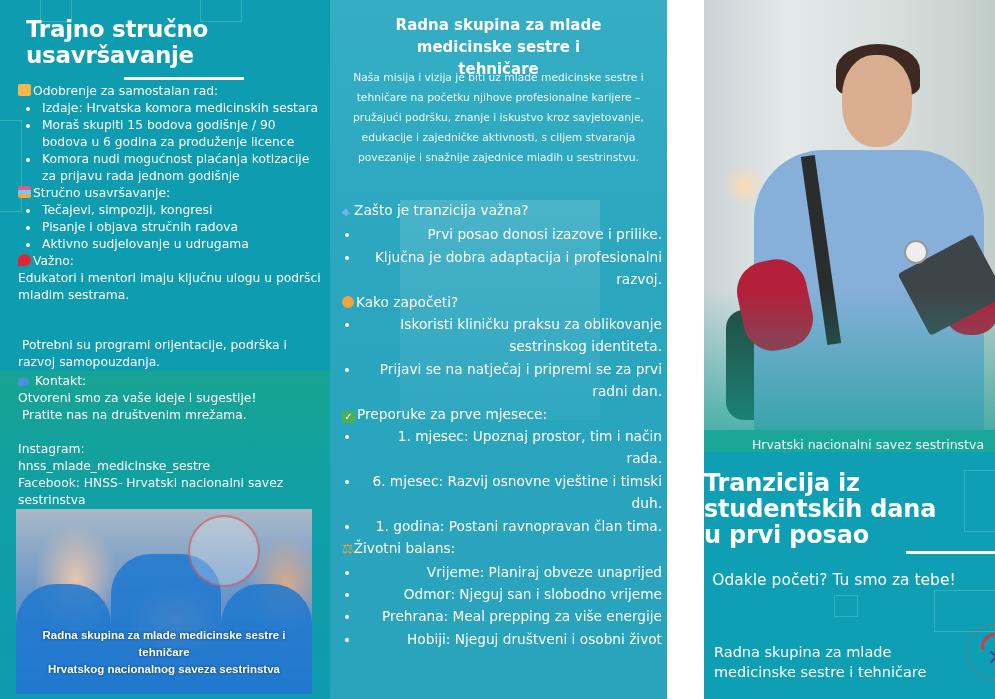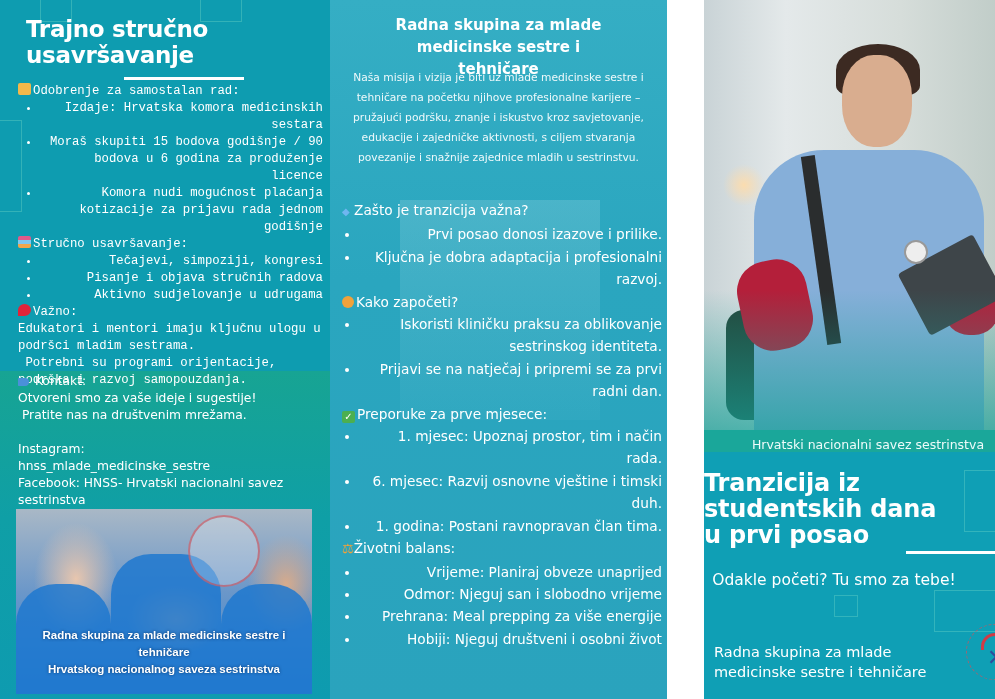--- a/index.html
+++ b/index.html
@@ -6,21 +6,21 @@
   body { width:995px; height:699px; overflow:hidden; position:relative; font-family:"DejaVu Sans", sans-serif; color:#fff; }
   .panel { position:absolute; top:0; height:699px; overflow:hidden; }
   
   #left { left:0; width:336px; background:#0e9cb0; }
   #left .bottom-band { position:absolute; left:0; top:371px; width:330px; height:328px; background:linear-gradient(180deg,#17a493 0%, #0f9fa6 45%, #0e9bb0 100%); }
   .cross { position:absolute; border:1.5px solid rgba(120,220,200,0.35); }
   .lh-title { position:absolute; left:26px; top:16px; font-family:"DejaVu Sans", sans-serif; font-weight:bold; font-size:23px; line-height:26px; letter-spacing:-0.3px; }
   .lh-rule { position:absolute; left:124px; top:77px; width:120px; height:3px; background:#fff; }
   .ltext { position:absolute; left:18px; font-size:12.3px; line-height:17px; width:305px; }
   .ltext ul { margin:0; padding:0 0 0 22px; }
-  .ltext li { margin:0; padding-left:2px;text-align:right; }
+  .ltext li { margin:0; padding-left:2px; }
   .ltext p { margin:0; }
   .emo { display:inline-block; width:13px; height:12px; vertical-align:-1px; margin-right:2px; border-radius:2px; }
   .photo-left { position:absolute; left:16px; top:509px; width:296px; height:185px; overflow:hidden;
     background:radial-gradient(ellipse 60px 80px at 60px 70px, #e8c6ae 0%, rgba(232,198,174,0) 70%),
                radial-gradient(ellipse 55px 70px at 270px 75px, #d7ab8c 0%, rgba(215,171,140,0) 70%),
                radial-gradient(ellipse 70px 50px at 160px 110px, #e3c0a4 0%, rgba(227,192,164,0) 70%),
                linear-gradient(180deg,#a9b8c6 0%, #6b97c9 45%, #2b7fd1 100%); }
   .photo-left .scrub { position:absolute; bottom:0; height:110px; background:#1f78cf; border-radius:40px 40px 0 0; opacity:0.85; }
   .photo-left .logo { position:absolute; left:172px; top:6px; width:68px; height:68px; border-radius:50%; border:2px solid rgba(200,70,80,0.6); background:rgba(255,255,255,0.25); }
   .photo-caption { position:absolute; left:0; top:118px; width:296px; text-align:center; font-family:"Liberation Sans", sans-serif; font-weight:bold; font-size:11.5px; line-height:17px; color:#fff; text-shadow:0 0 3px rgba(0,40,90,0.8); }
@@ -68,36 +68,36 @@
   <div class="cross" style="left:40px;top:-10px;width:30px;height:30px;"></div>
   <div class="cross" style="left:200px;top:-5px;width:40px;height:25px;"></div>
   <div class="cross" style="left:-10px;top:120px;width:30px;height:90px;"></div>
 
   <div class="lh-title">
     <div>Trajno stručno</div>
     <div>usavršavanje</div>
   </div>
   <div class="lh-rule"></div>
 
-  <div class="ltext" style="top:83px;font-family:Liberation Mono, monospace;">
+  <div class="ltext" style="top:83px;">
     <p><span class="emo" style="background:#f2b84b;"></span><span>Odobrenje za samostalan rad:</span></p>
     <ul>
       <li>Izdaje: Hrvatska komora medicinskih sestara</li>
       <li>Moraš skupiti 15 bodova godišnje / 90 bodova u 6 godina za produženje licence</li>
       <li>Komora nudi mogućnost plaćanja kotizacije za prijavu rada jednom godišnje</li>
     </ul>
     <p><span class="emo" style="background:linear-gradient(180deg,#e05a8a 0 33%,#7fc6ef 33% 66%,#f2a64b 66%);"></span><span>Stručno usavršavanje:</span></p>
     <ul>
       <li>Tečajevi, simpoziji, kongresi</li>
       <li>Pisanje i objava stručnih radova</li>
       <li>Aktivno sudjelovanje u udrugama</li>
     </ul>
     <p><span class="emo" style="background:#e0243a;border-radius:50% 50% 50% 0;"></span><span>Važno:</span></p>
     <p>Edukatori i mentori imaju ključnu ulogu u podršci mladim sestrama.</p>
-    <p style="white-space:pre-wrap;"> Potrebni su programi orijentacije, podrška i razvoj samopouzdanja.</p>
+    <p style="white-space:pre-wrap;margin-top:33px;"> Potrebni su programi orijentacije, podrška i razvoj samopouzdanja.</p>
   </div>
 
   <div class="ltext" style="top:373px;">
     <p><span class="emo" style="background:#4a90d9;width:11px;height:8px;border-radius:1px 6px 6px 1px;"></span> <span>Kontakt:</span></p>
     <p>Otvoreni smo za vaše ideje i sugestije!</p>
     <p style="white-space:pre-wrap;"> Pratite nas na društvenim mrežama.</p>
     <p>&nbsp;</p>
     <p>Instagram:</p>
     <p>hnss_mlade_medicinske_sestre</p>
     <p>Facebook: HNSS- Hrvatski nacionalni savez sestrinstva</p>

